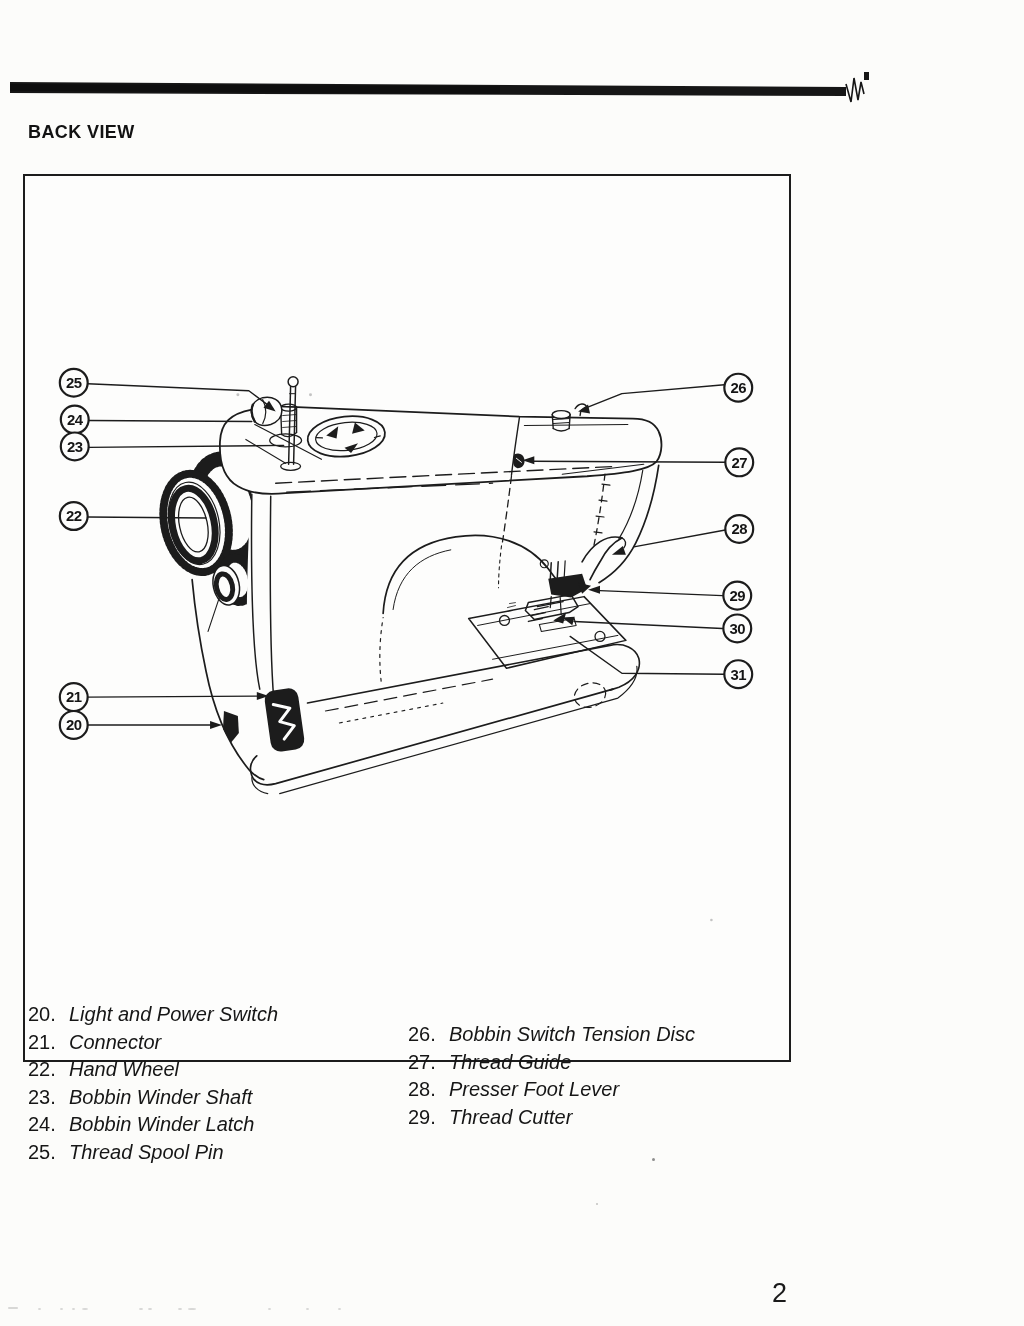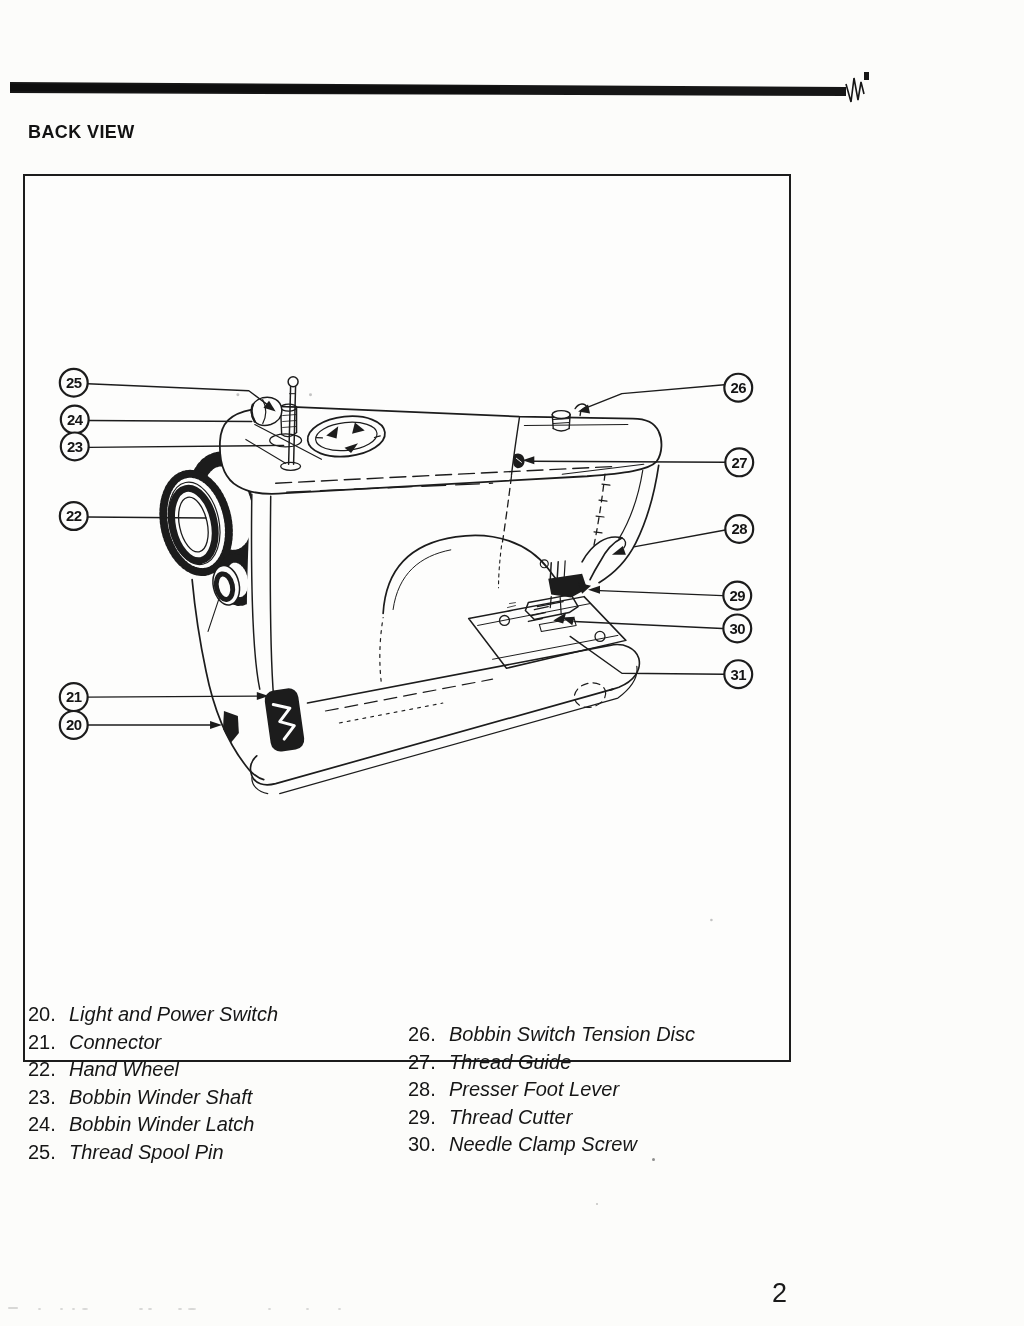--- a/index.html
+++ b/index.html
@@ -302,24 +302,20 @@
       <span class="part-label">Thread Guide</span>
     </div>
   <div class="part-row">
       <span class="part-num">28.</span>
       <span class="part-label">Presser Foot Lever</span>
     </div>
   <div class="part-row">
       <span class="part-num">29.</span>
       <span class="part-label">Thread Cutter</span>
     </div>
-  <div class="part-row">
-      <span class="part-num">30.</span>
-      <span class="part-label">Needle Clamp Screw</span>
-    </div>
 </div>
 
 <div class="page-number">2</div>
 
 <span class="speck" style="left:652px;top:1158px;width:3px;height:3px;opacity:.75;"></span>
 <span class="speck" style="left:596px;top:1203px;width:2px;height:2px;opacity:.4;"></span>
 <span class="speck" style="left:8px;top:1307px;width:10px;height:2px;border-radius:1px;opacity:.25;"></span>
 <span class="speck" style="left:38px;top:1308px;width:3px;height:2px;opacity:.25;"></span>
 <span class="speck" style="left:60px;top:1308px;width:3px;height:2px;opacity:.25;"></span>
 <span class="speck" style="left:72px;top:1308px;width:3px;height:2px;opacity:.25;"></span>

